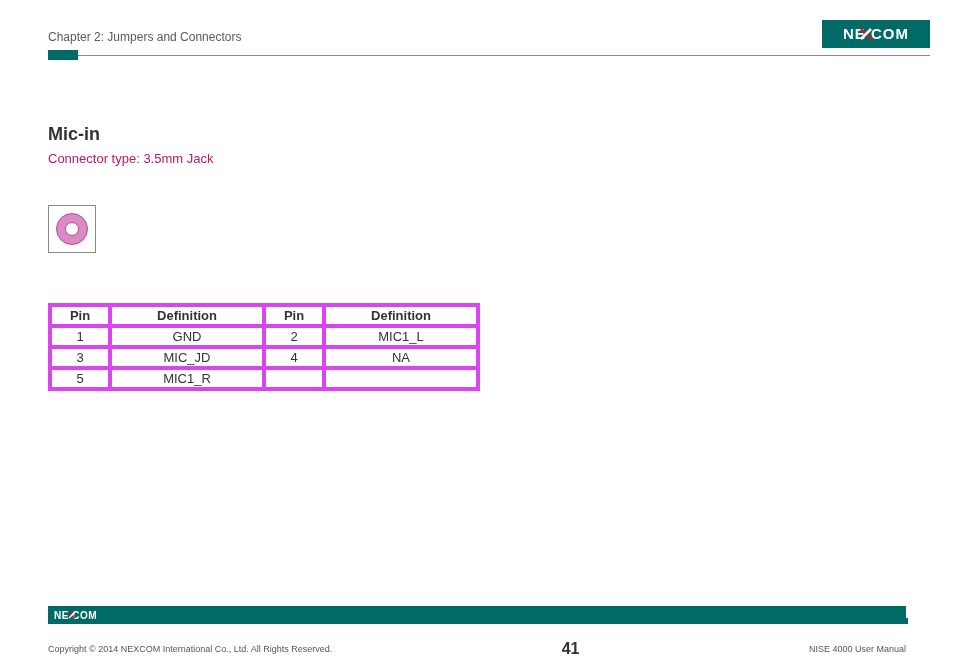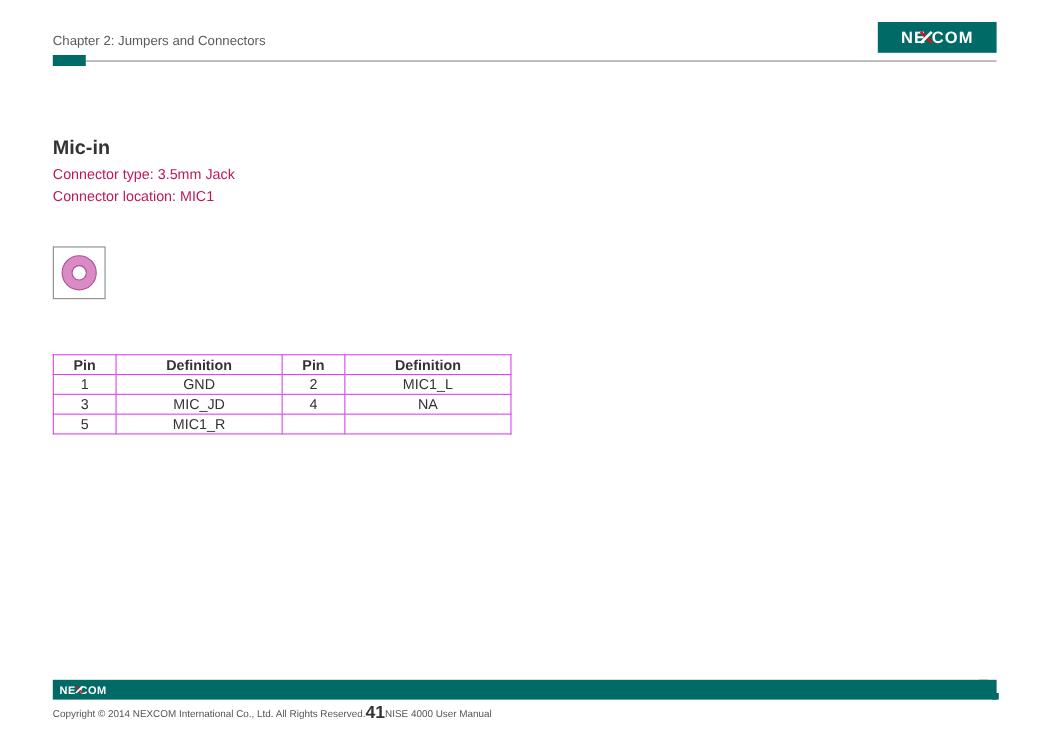--- a/index.html
+++ b/index.html
@@ -6,21 +6,21 @@
     margin: 0;
     padding: 0;
     font-family: "Segoe UI", Arial, sans-serif;
     width: 954px;
     height: 672px;
     background: #fff;
     position: relative;
     color: #333;
   }
   .page {
-    padding: 20px 48px 0 48px;
+    padding: 20px 24px 0 48px;
     box-sizing: border-box;
   }
   .header-row {
     display: flex;
     justify-content: space-between;
     align-items: flex-end;
     border-bottom: none;
   }
   .chapter-title {
     font-size: 12px;
@@ -90,21 +90,21 @@
     background: #fff;
     border: 1px solid #b34d9b;
   }
   table.pin-table {
     margin-top: 50px;
     border-collapse: collapse;
     font-size: 13px;
     color: #333;
   }
   table.pin-table th, table.pin-table td {
-    border: 1px solid #d946ef;
+    border: 4px solid #d946ef;
     padding: 1px 0;
     text-align: center;
   }
   table.pin-table th.pin-col, table.pin-table td.pin-col { width: 56px; }
   table.pin-table th.def-col, table.pin-table td.def-col { width: 150px; }
   table.pin-table th { font-weight: 700; }
   .footer {
     position: absolute;
     left: 48px;
     right: 48px;
@@ -133,24 +133,25 @@
     left: 0; top: 0;
   }
   .footer-squares .sq2 {
     position: absolute;
     width: 6px; height: 6px;
     background: #006a67;
     right: 0; bottom: 0;
   }
   .footer-row {
     display: flex;
+    justify-content: space-between;
     align-items: center;
     font-size: 9px;
     color: #555;
-    margin-top: 4px;
+    margin-top: 16px;
   }
   .page-num {
     font-weight: 700;
     font-size: 16px;
     color: #333;
   }
 </style>
 </head>
 <body>
 
@@ -170,21 +171,20 @@
   </div>
   <div class="header-sep">
     <div class="sep-block"></div>
     <div class="sep-line"></div>
   </div>
 
   <div class="content">
     <div class="section-title">Mic-in</div>
     <div class="meta">
       <div>Connector type: 3.5mm Jack</div>
-      <div>Connector location: MIC1</div>
     </div>
 
     <div class="jack-box">
       <div class="jack-outer">
         <div class="jack-inner"></div>
       </div>
     </div>
 
     <table class="pin-table">
       <tbody>

